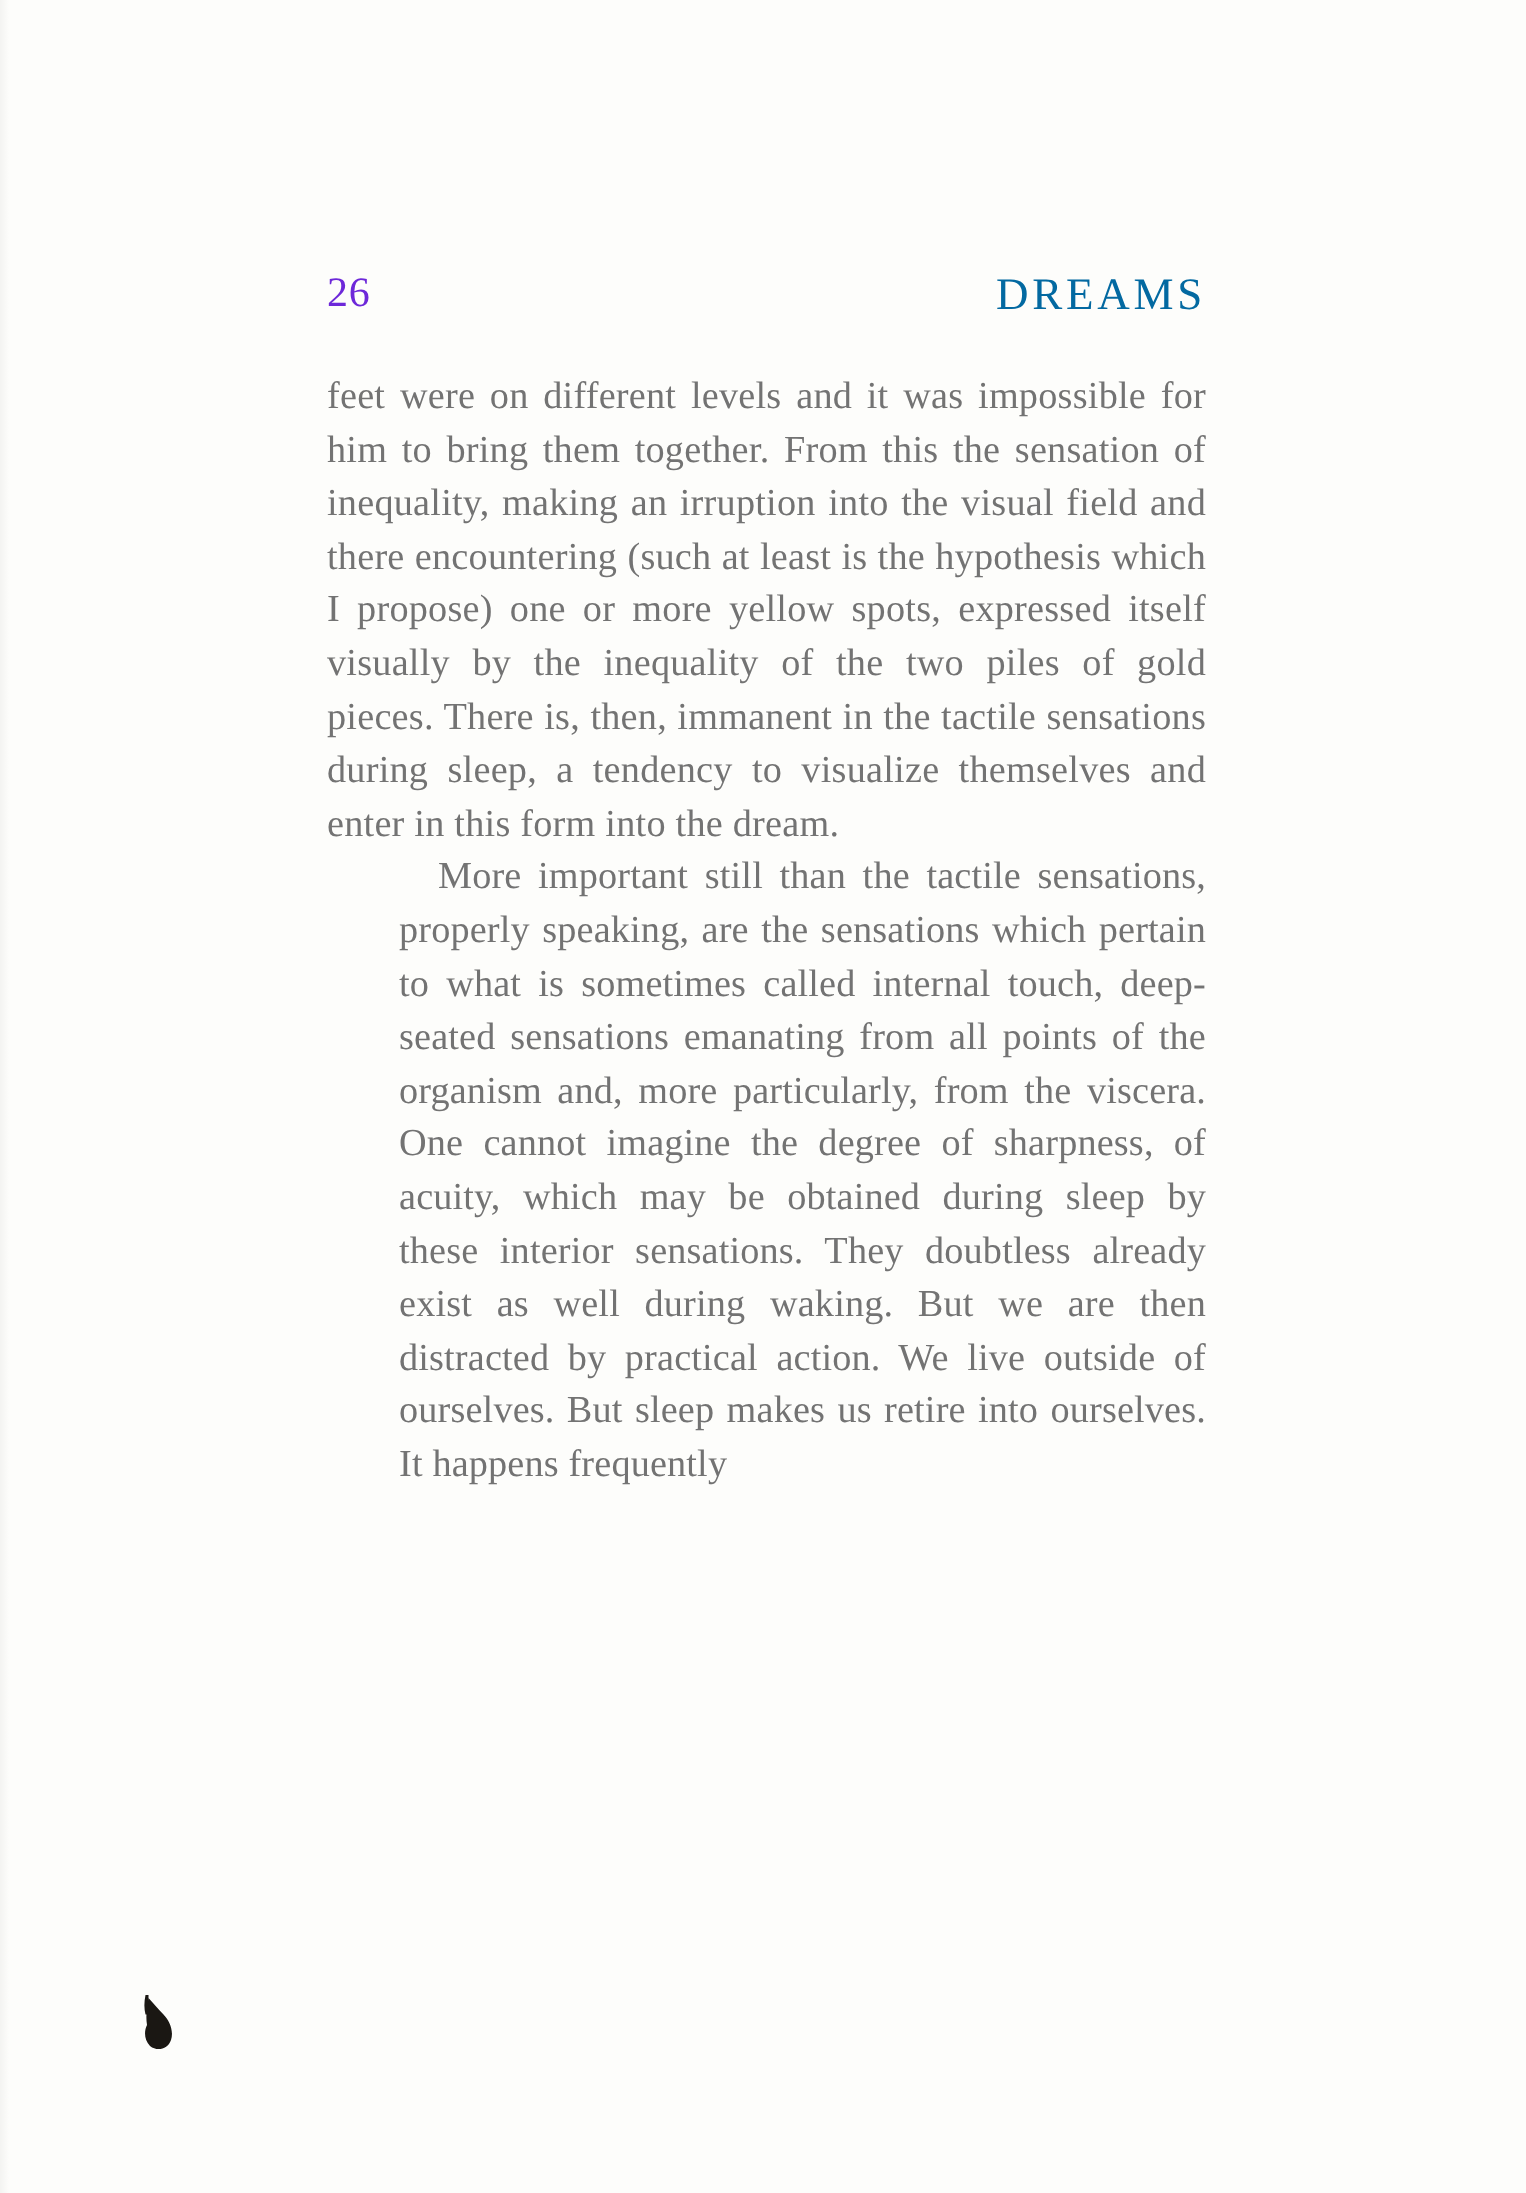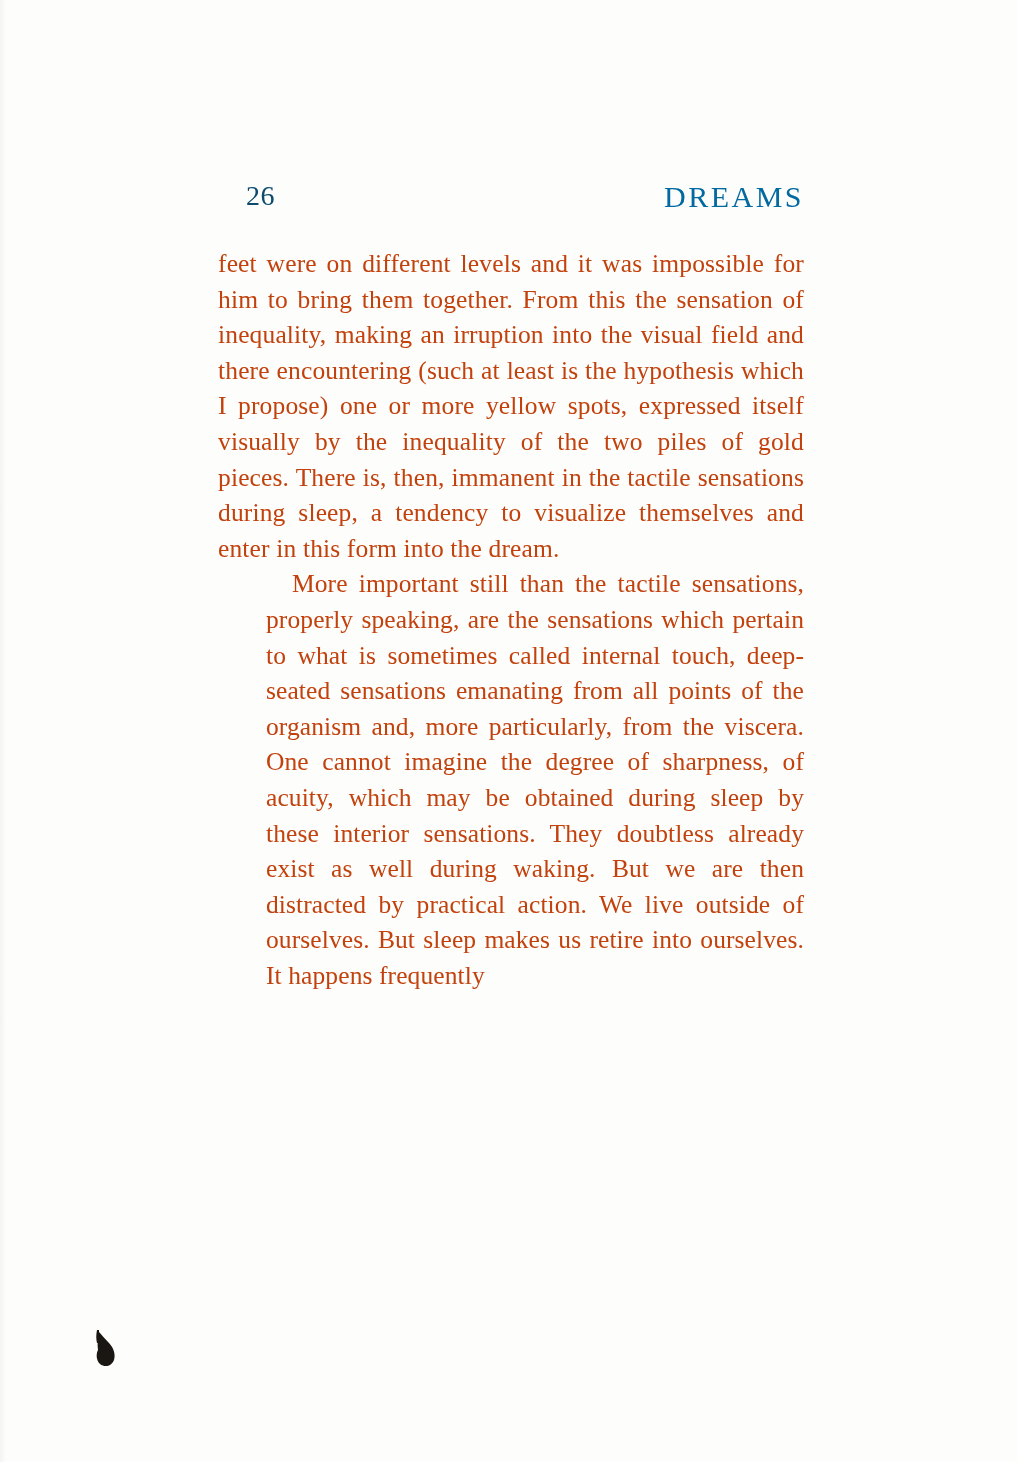--- a/index.html
+++ b/index.html
@@ -29,23 +29,22 @@
     width: 586px;
     height: 40px;
   }
 
   .folio {
     position: absolute;
     left: 0;
     top: 0;
     font-size: 28px;
     letter-spacing: 0.5px;
-    color: #0c4a6e;
+    color: #6d28d9;
     font-family: "Liberation Serif", serif;
-    margin-left: 28px;
   }
 
   .running-title {
     position: absolute;
     left: 0;
     right: 0;
     top: 0;
     text-align: right;
     font-size: 30px;
     letter-spacing: 2.5px;
@@ -55,21 +54,21 @@
 
   .body-text {
     position: absolute;
     top: 246px;
     left: 218px;
     width: 586px;
     font-size: 25.5px;
     line-height: 35.6px;
     text-align: justify;
     text-justify: inter-word;
-    color: #c2410c;
+    color: #737373;
   }
 
   .body-text p {
     margin: 0;
   }
 
   .body-text p.indent {
     text-indent: 26px;
     margin-left: 48px;
   }

